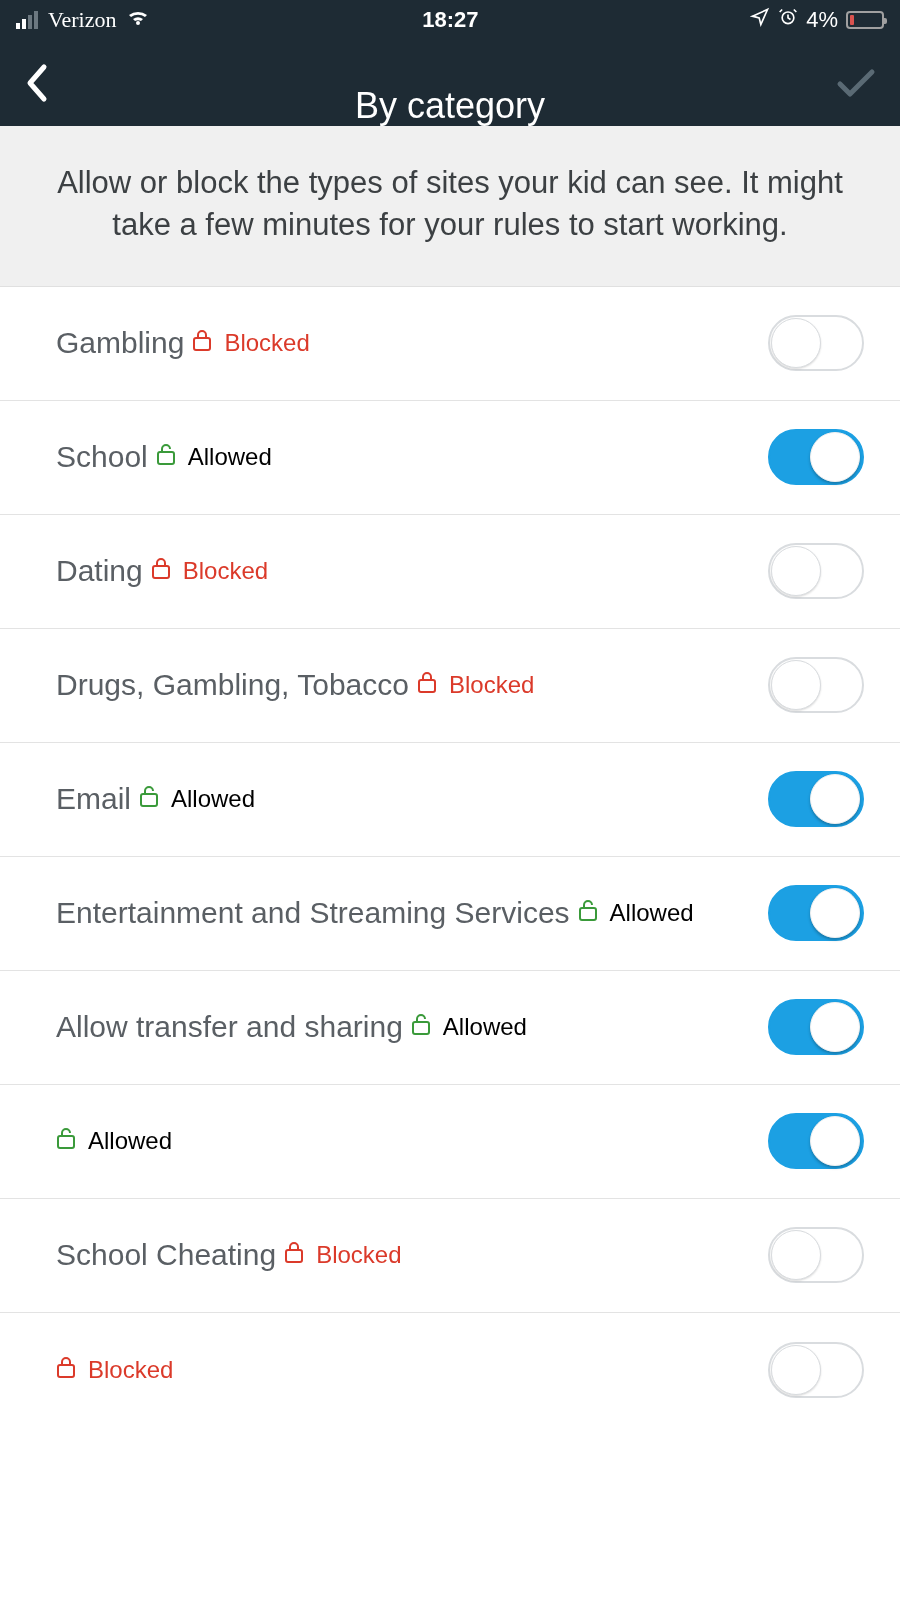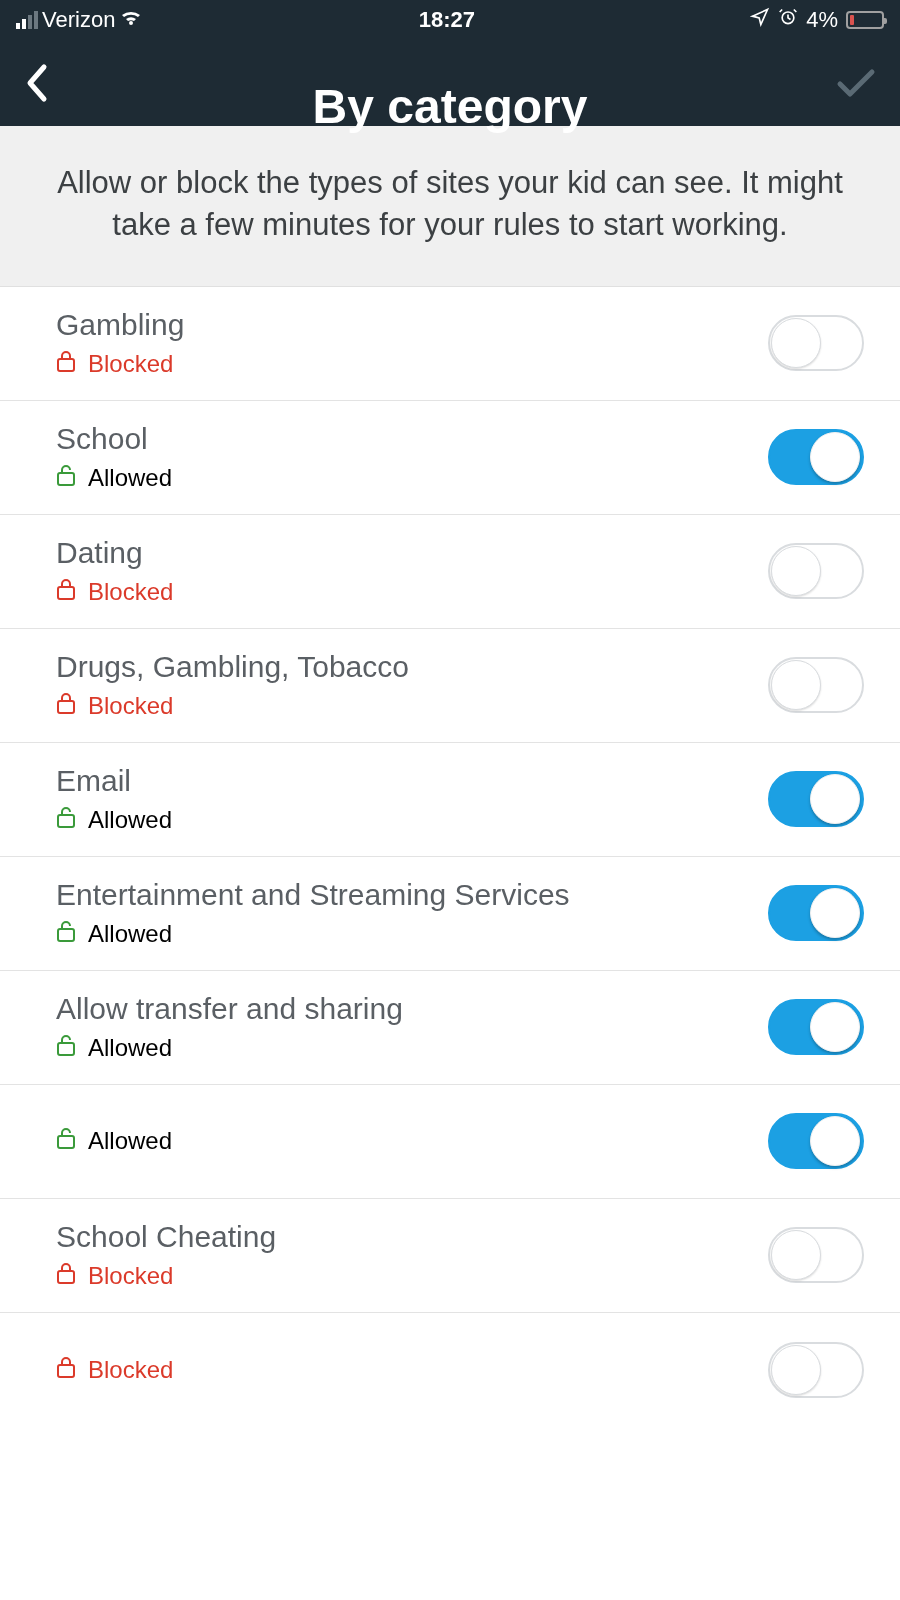--- a/index.html
+++ b/index.html
@@ -14,21 +14,21 @@
     height: 40px;
     background: #1e2b34;
     color: #ffffff;
     display: flex;
     align-items: center;
     justify-content: space-between;
     padding: 0 16px;
     font-size: 22px;
     font-weight: 500;
   }
-  .status-left { display: flex; align-items: center; gap: 4px; }
+  .status-left { display: flex; align-items: center; gap: 10px; font-family: Liberation Serif, serif; }
   .status-right { display: flex; align-items: center; gap: 8px; }
   .signal-bars { display: inline-flex; align-items: flex-end; gap: 2px; }
   .signal-bars span { width: 4px; background: #fff; display: inline-block; }
   .signal-bars .b1 { height: 6px; }
   .signal-bars .b2 { height: 10px; }
   .signal-bars .b3 { height: 14px; background: #6c7880; }
   .signal-bars .b4 { height: 18px; background: #6c7880; }
   .battery {
     width: 38px; height: 18px; border: 2px solid #a0a0a0; border-radius: 4px;
     position: relative; display: inline-flex; align-items: center; padding: 2px;
@@ -43,22 +43,22 @@
     background: #1e2b34;
     color: #ffffff;
     display: flex;
     align-items: center;
     justify-content: space-between;
     padding: 0 24px;
   }
   .nav-title {
     flex: 1;
     text-align: center;
-    font-size: 48px;
-    font-weight: 700;
+    font-size: 36px;
+    font-weight: 400;
     margin-top: 46px;
   }
   .back-btn { width: 50px; display:flex; align-items:center; }
   .confirm-btn { width: 50px; display:flex; align-items:center; justify-content:flex-end; }
   .description {
     background: #f0f0f0;
     color: #3c4043;
     font-size: 31px;
     text-align: center;
     padding: 36px 30px 40px 30px;
@@ -68,21 +68,21 @@
   .list { background: #fff; }
   .row {
     display: flex;
     align-items: center;
     justify-content: space-between;
     padding: 18px 36px 18px 56px;
     border-bottom: 1px solid #e3e3e3;
     min-height: 114px;
   }
   .row.last { border-bottom: none; }
-  .row-left { display: flex; flex-direction: column; gap: 8px; }
+  .row-left { display: flex; flex-direction: row; gap: 8px; }
   .row-title { font-size: 30px; color: #5a5f64; }
   .row-status { display: flex; align-items: center; gap: 12px; font-size: 24px; }
   .row-status.blocked { color: #db3a2a; }
   .row-status.allowed .lock-ic { color: #3a9a3a; }
   .row-status.allowed .status-text { color: #000000; }
   .lock-ic { width: 20px; height: 22px; display: inline-block; }
   .toggle {
     width: 96px; height: 56px; border-radius: 30px; position: relative;
     background: #ffffff; border: 2px solid #d9dcdf;
     flex-shrink: 0;

